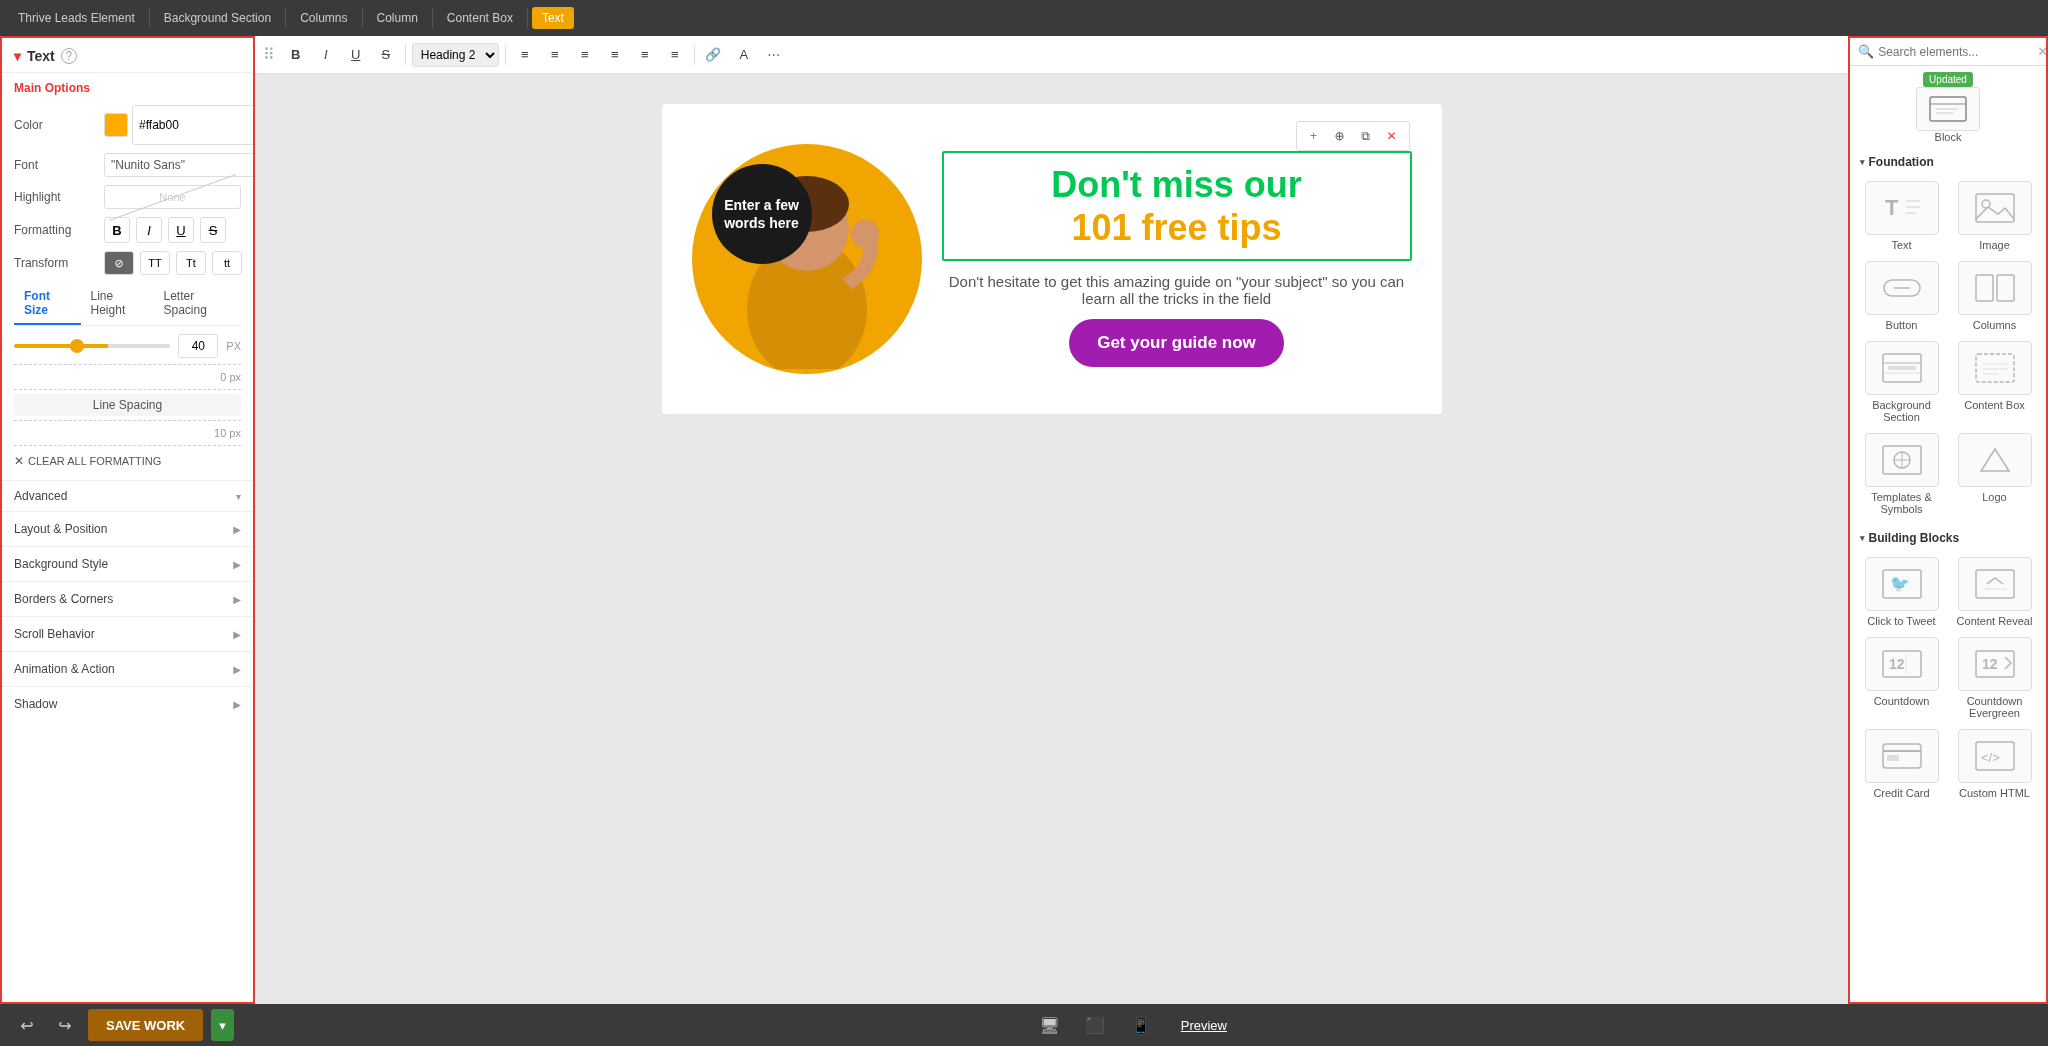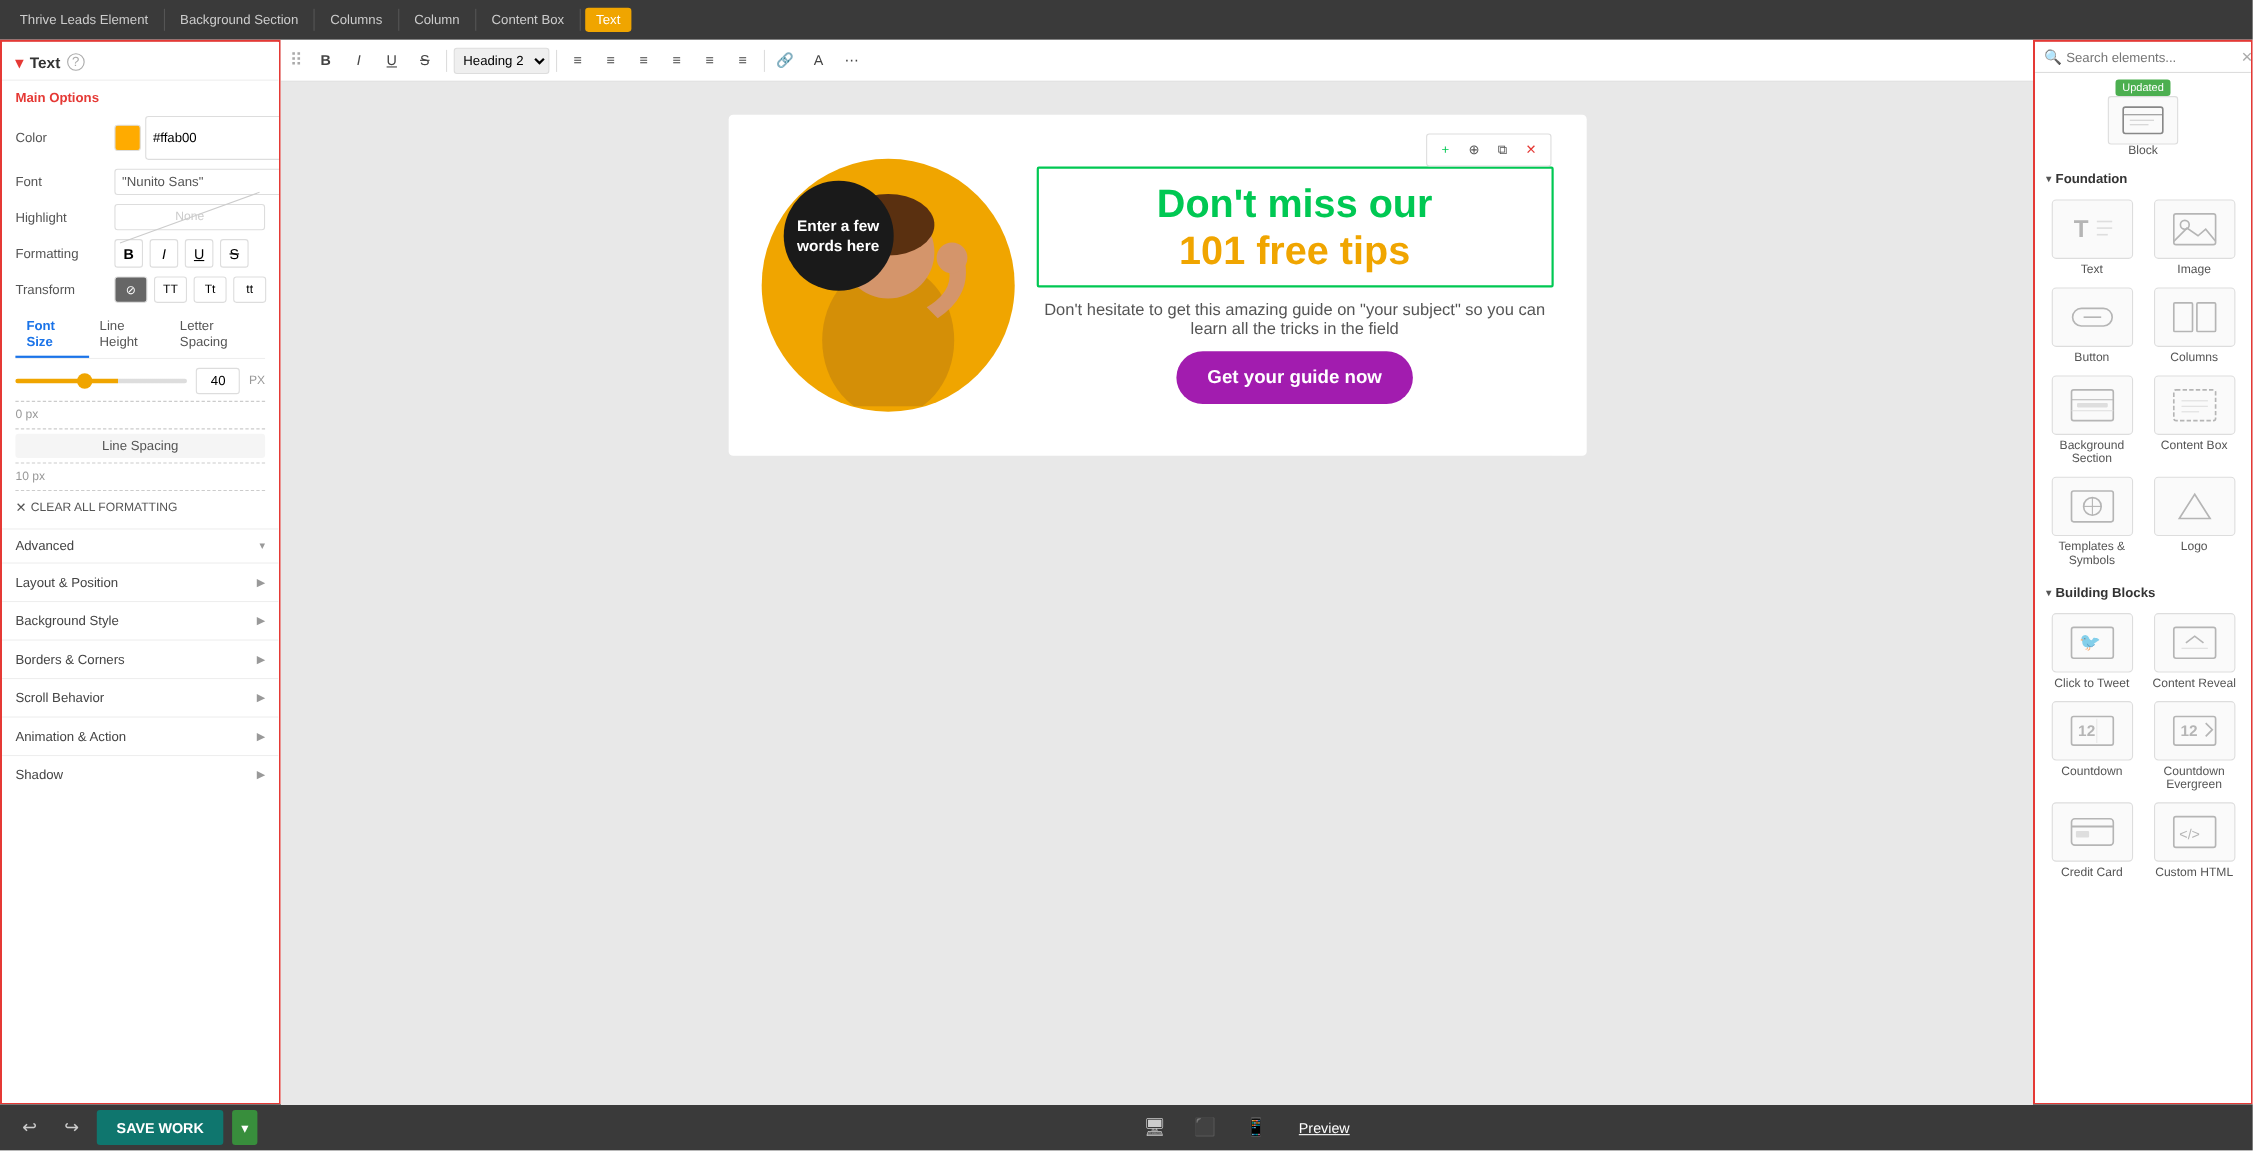--- a/index.html
+++ b/index.html
@@ -41,21 +41,21 @@
     .transform-btn { width: 30px; height: 24px; border: 1px solid #ddd; background: #fff; border-radius: 3px; cursor: pointer; font-size: 11px; display: flex; align-items: center; justify-content: center; margin-right: 3px; }
     .transform-btn.active { background: #666; color: #fff; }
     .tab-row { display: flex; margin-bottom: 8px; border-bottom: 1px solid #eee; }
     .tab-item { padding: 6px 10px; font-size: 12px; cursor: pointer; border-bottom: 2px solid transparent; color: #555; }
     .tab-item.active { border-bottom: 2px solid #1a73e8; color: #1a73e8; font-weight: 600; }
     .slider-container { display: flex; align-items: center; gap: 8px; margin-bottom: 6px; }
     .slider { flex: 1; height: 4px; border-radius: 2px; background: linear-gradient(to right, #f0a500 0%, #f0a500 60%, #ddd 60%); outline: none; cursor: pointer; -webkit-appearance: none; }
     .slider::-webkit-slider-thumb { -webkit-appearance: none; width: 14px; height: 14px; border-radius: 50%; background: #f0a500; cursor: pointer; }
     .size-input { width: 40px; height: 24px; border: 1px solid #ddd; border-radius: 3px; padding: 0 4px; font-size: 12px; text-align: center; }
     .size-unit { font-size: 11px; color: #999; }
-    .spacing-label { text-align: left; font-size: 11px; color: #999; padding: 2px 0; }
+    .spacing-label { text-align: right; font-size: 11px; color: #999; padding: 2px 0; }
     .dashed-line { border-top: 1px dashed #ccc; margin: 4px 0; }
     .line-spacing-box { background: #f5f5f5; border-radius: 3px; padding: 4px 8px; text-align: center; font-size: 12px; color: #555; cursor: pointer; }
     .clear-btn { display: flex; align-items: center; gap: 4px; color: #555; font-size: 11px; cursor: pointer; padding: 4px 0; }
     .clear-icon { font-size: 12px; }
     .accordion-item { border-top: 1px solid #eee; }
     .accordion-header { display: flex; align-items: center; justify-content: space-between; padding: 10px 12px; cursor: pointer; font-size: 12px; color: #444; font-weight: 500; text-align: right; }
     .accordion-arrow { color: #999; font-size: 10px; }
     .advanced-row { display: flex; align-items: center; justify-content: space-between; padding: 8px 12px; cursor: pointer; }
     .advanced-label { font-size: 12px; color: #444; font-weight: 500; }
     .advanced-arrow { color: #999; font-size: 10px; }
@@ -73,21 +73,21 @@
     .sel-btn.green { color: #00c853; }
     .sel-btn.red { color: #e53935; }
     .headline-green { color: #00c853; font-size: 36px; font-weight: 700; line-height: 1.2; }
     .headline-orange { color: #f0a500; font-size: 36px; font-weight: 700; line-height: 1.2; }
     .sub-text { color: #555; font-size: 15px; margin: 12px 0; text-align: center; }
     .cta-btn { background: #a21caf; color: #fff; border: none; border-radius: 30px; padding: 14px 28px; font-size: 17px; font-weight: 600; cursor: pointer; display: block; margin: 0 auto; }
 
     
     .bottom-left { display: flex; gap: 8px; align-items: center; }
     .undo-btn { width: 30px; height: 30px; border: none; background: transparent; cursor: pointer; color: #ccc; font-size: 16px; display: flex; align-items: center; justify-content: center; }
-    .save-btn { background: #0f766e; color: #fff; border: none; border-radius: 3px; padding: 6px 18px; font-size: 13px; font-weight: 600; cursor: pointer; height: 32px; }
+    .save-btn { background: #a16207; color: #fff; border: none; border-radius: 3px; padding: 6px 18px; font-size: 13px; font-weight: 600; cursor: pointer; height: 32px; }
     .save-dropdown { background: #388e3c; color: #fff; border: none; border-radius: 3px; padding: 6px 8px; font-size: 13px; cursor: pointer; height: 32px; }
     .bottom-center { display: flex; gap: 16px; align-items: center; }
     .device-btn { width: 30px; height: 30px; border: none; background: transparent; cursor: pointer; color: #ccc; font-size: 16px; display: flex; align-items: center; justify-content: center; }
     .preview-btn { color: #fff; background: transparent; border: none; font-size: 13px; cursor: pointer; padding: 4px 8px; text-decoration: underline; }
     .bottom-right { display: flex; align-items: center; }
 
     
     .right-search { display: flex; align-items: center; padding: 6px 8px; border-bottom: 1px solid #ddd; gap: 4px; }
     .right-search input { flex: 1; border: none; outline: none; font-size: 12px; color: #555; }
     .search-placeholder { color: #aaa; font-size: 12px; }

